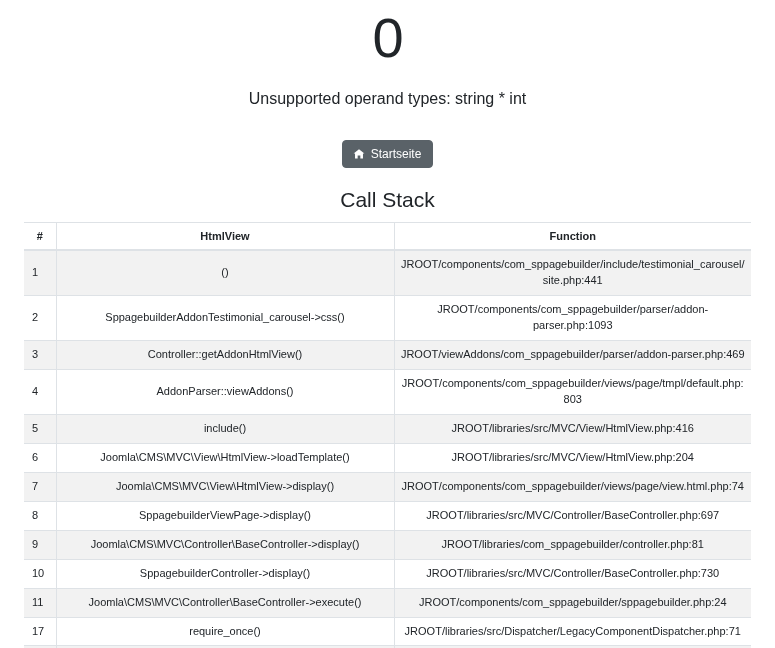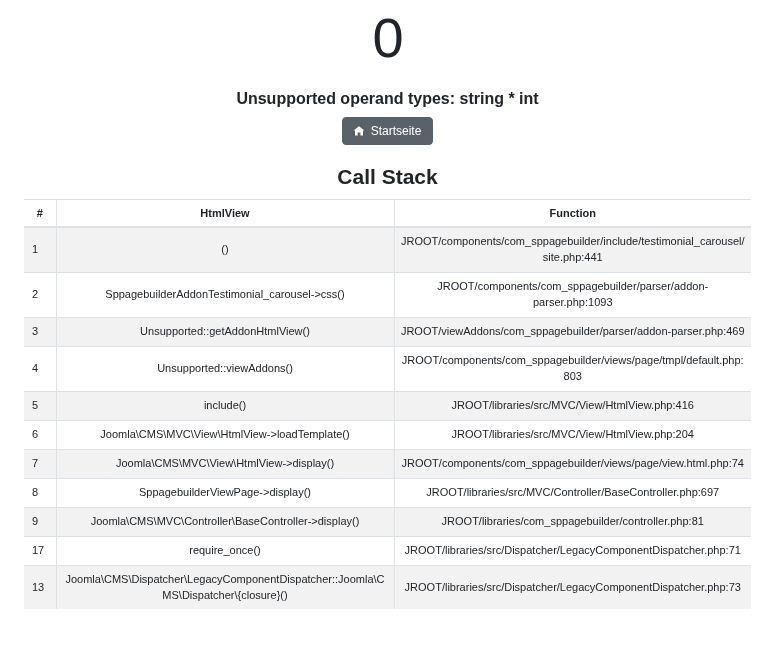--- a/index.html
+++ b/index.html
@@ -25,27 +25,27 @@
     font-size: 56px;
     line-height: 1;
     font-weight: 400;
     margin: 10px 0 0 0;
     color: #212529;
     letter-spacing: -1px;
   }
   .error-message {
     text-align: center;
     font-size: 16px;
-    font-weight: 700;
+    font-weight: 400;
     margin: 24px 0 0 0;
     color: #212529;
   }
   .btn-wrap {
     text-align: center;
-    margin-top: 9px;
+    margin-top: 32px;
   }
   .btn-home {
     display: inline-flex;
     align-items: center;
     gap: 6px;
     background: #5a6268;
     color: #ffffff;
     border: 1px solid #5a6268;
     border-radius: 4px;
     font-size: 12px;
@@ -57,21 +57,21 @@
   .btn-home .home-icon {
     display: inline-block;
     width: 12px;
     height: 12px;
     line-height: 0;
   }
   .btn-home .home-icon svg { display: block; }
   .section-title {
     text-align: center;
     font-size: 21px;
-    font-weight: 700;
+    font-weight: 400;
     margin: 20px 0 10px 0;
     color: #212529;
   }
   table.callstack {
     width: 100%;
     border-collapse: collapse;
     font-size: 11px;
     table-layout: fixed;
     border-top: 1px solid #dee2e6;
   }
@@ -146,26 +146,26 @@
           <td>()</td>
           <td>JROOT/components/com_sppagebuilder/include/testimonial_carousel/site.php:441</td>
         </tr>
         <tr>
           <td class="idx">2</td>
           <td>SppagebuilderAddonTestimonial_carousel-&gt;css()</td>
           <td>JROOT/components/com_sppagebuilder/parser/addon-parser.php:1093</td>
         </tr>
         <tr>
           <td class="idx">3</td>
-          <td>Unsupported::getAddonHtmlView()</td>
+          <td>Controller::getAddonHtmlView()</td>
           <td>JROOT/viewAddons/com_sppagebuilder/parser/addon-parser.php:469</td>
         </tr>
         <tr>
           <td class="idx">4</td>
-          <td>Unsupported::viewAddons()</td>
+          <td>AddonParser::viewAddons()</td>
           <td>JROOT/components/com_sppagebuilder/views/page/tmpl/default.php:803</td>
         </tr>
         <tr>
           <td class="idx">5</td>
           <td>include()</td>
           <td>JROOT/libraries/src/MVC/View/HtmlView.php:416</td>
         </tr>
         <tr>
           <td class="idx">6</td>
           <td>Joomla\CMS\MVC\View\HtmlView-&gt;loadTemplate()</td>
@@ -180,20 +180,30 @@
           <td class="idx">8</td>
           <td>SppagebuilderViewPage-&gt;display()</td>
           <td>JROOT/libraries/src/MVC/Controller/BaseController.php:697</td>
         </tr>
         <tr>
           <td class="idx">9</td>
           <td>Joomla\CMS\MVC\Controller\BaseController-&gt;display()</td>
           <td>JROOT/libraries/com_sppagebuilder/controller.php:81</td>
         </tr>
         <tr>
+          <td class="idx">10</td>
+          <td>SppagebuilderController-&gt;display()</td>
+          <td>JROOT/libraries/src/MVC/Controller/BaseController.php:730</td>
+        </tr>
+        <tr>
+          <td class="idx">11</td>
+          <td>Joomla\CMS\MVC\Controller\BaseController-&gt;execute()</td>
+          <td>JROOT/components/com_sppagebuilder/sppagebuilder.php:24</td>
+        </tr>
+        <tr>
           <td class="idx">17</td>
           <td>require_once()</td>
           <td>JROOT/libraries/src/Dispatcher/LegacyComponentDispatcher.php:71</td>
         </tr>
         <tr>
           <td class="idx">13</td>
           <td>Joomla\CMS\Dispatcher\LegacyComponentDispatcher::Joomla\CMS\Dispatcher\{closure}()</td>
           <td>JROOT/libraries/src/Dispatcher/LegacyComponentDispatcher.php:73</td>
         </tr>
       </tbody>

